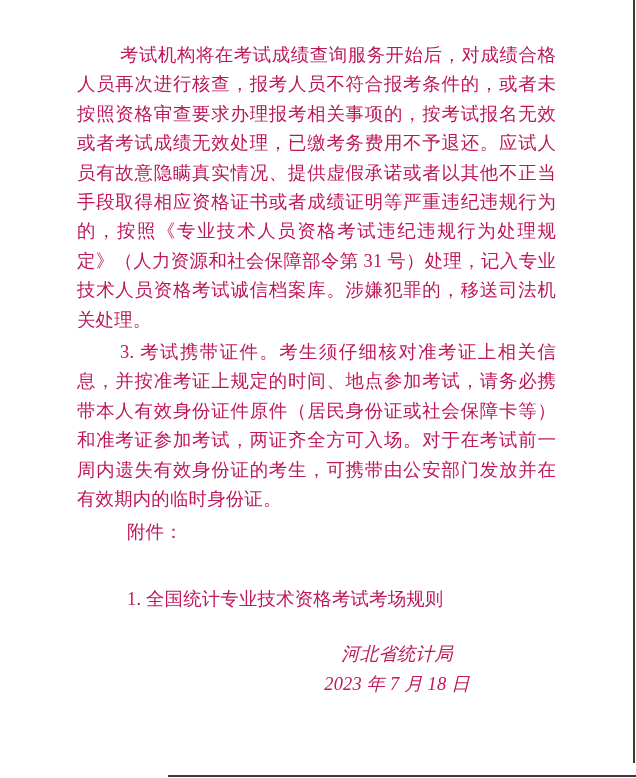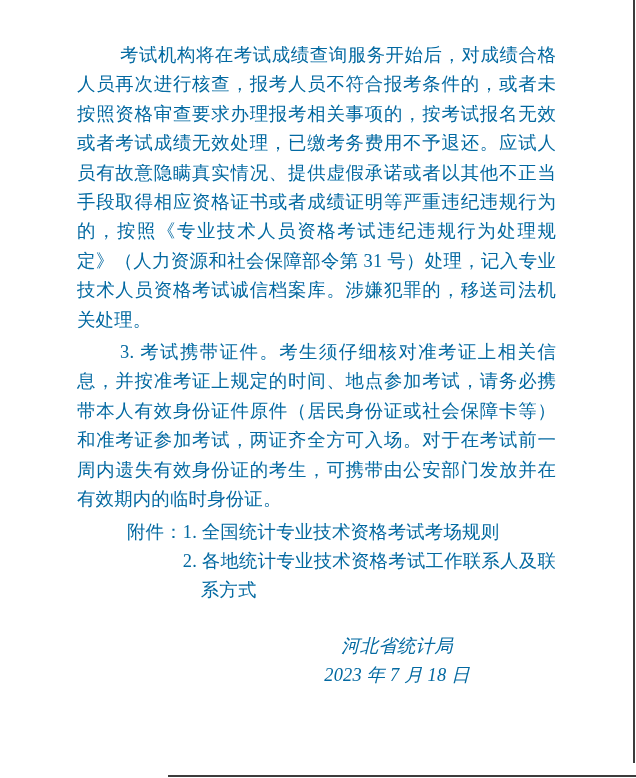--- a/index.html
+++ b/index.html
@@ -7,21 +7,21 @@
     padding: 0;
     background: #ffffff;
   }
   .page {
     position: relative;
     width: 636px;
     height: 778px;
     background: #ffffff;
     overflow: hidden;
     font-family: "Liberation Serif", "DejaVu Serif", serif;
-    color: #0369a1;
+    color: #be185d;
   }
   .content {
     position: absolute;
     left: 77px;
     top: 41px;
     width: 479px;
     font-size: 18.4px;
     line-height: 29.4px;
     text-align: justify;
     text-justify: inter-character;
@@ -32,32 +32,34 @@
     text-indent: 43px;
   }
   .para + .para {
     margin-top: 3px;
   }
   .attach {
     margin-top: 3px;
     margin-left: 50px;
     display: flex;
     align-items: flex-start;
+    flex-direction: column;
   }
   .attach-label {
     flex: 0 0 auto;
     white-space: nowrap;
   }
   .attach-items {
     flex: 1 1 auto;
   }
   .attach-item {
     padding-left: 18px;
     text-indent: -18px;
     text-align: justify;
+    margin-top: 38px;
   }
   .signature {
     margin-top: 26px;
     margin-left: 200px;
     width: 240px;
     text-align: center;
     text-indent: 0;
   }
   .signature div {
     text-align: center;
@@ -86,21 +88,20 @@
 
 <div class="page">
   <div class="content">
     <p class="para">考试机构将在考试成绩查询服务开始后，对成绩合格人员再次进行核查，报考人员不符合报考条件的，或者未按照资格审查要求办理报考相关事项的，按考试报名无效或者考试成绩无效处理，已缴考务费用不予退还。应试人员有故意隐瞒真实情况、提供虚假承诺或者以其他不正当手段取得相应资格证书或者成绩证明等严重违纪违规行为的，按照《专业技术人员资格考试违纪违规行为处理规定》（人力资源和社会保障部令第 31 号）处理，记入专业技术人员资格考试诚信档案库。涉嫌犯罪的，移送司法机关处理。</p>
     <p class="para">3. 考试携带证件。考生须仔细核对准考证上相关信息，并按准考证上规定的时间、地点参加考试，请务必携带本人有效身份证件原件（居民身份证或社会保障卡等）和准考证参加考试，两证齐全方可入场。对于在考试前一周内遗失有效身份证的考生，可携带由公安部门发放并在有效期内的临时身份证。</p>
 
     <div class="attach">
       <span class="attach-label">附件：</span>
       <div class="attach-items">
         <div class="attach-item">1. 全国统计专业技术资格考试考场规则</div>
-        <div class="attach-item">2. 各地统计专业技术资格考试工作联系人及联系方式</div>
       </div>
     </div>
 
     <div class="signature">
       <div>河北省统计局</div>
       <div>2023 年 7 月 18 日</div>
     </div>
   </div>
 
   <div class="edge-right"></div>

